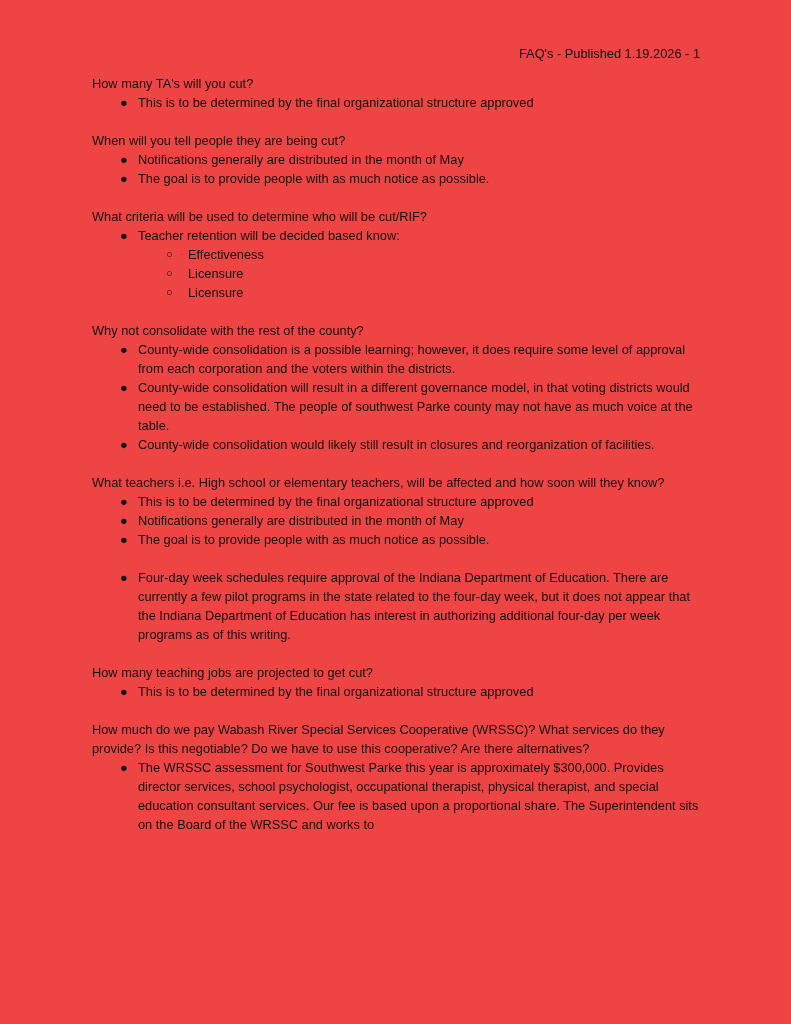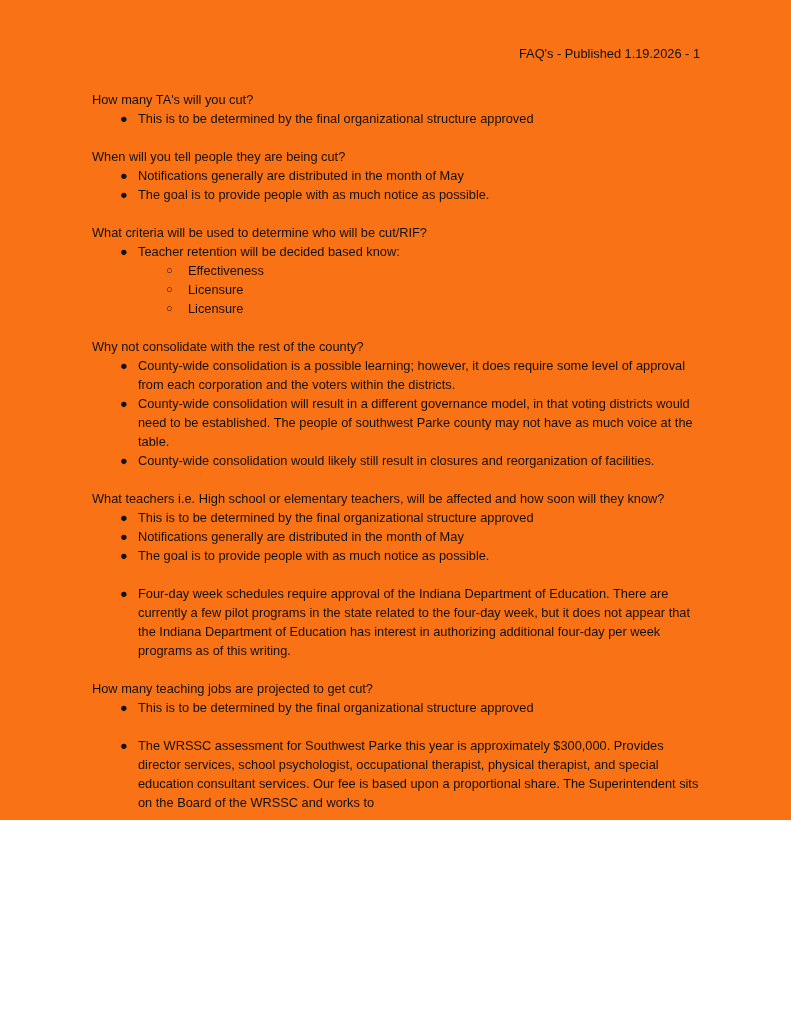--- a/index.html
+++ b/index.html
@@ -10,37 +10,37 @@
   body {
     width: 791px;
     height: 1024px;
     font-family: "Liberation Sans", sans-serif;
     color: #111111;
     -webkit-font-smoothing: antialiased;
   }
   .page {
     position: relative;
     width: 791px;
-    height: 820px;
-    background: #f97316;
+    height: 1024px;
+    background: #ef4444;
     box-sizing: border-box;
   }
   .header {
     position: absolute;
     top: 44px;
     left: 92px;
     width: 608px;
     text-align: right;
     font-size: 12.8px;
     line-height: 19px;
     color: #111111;
   }
   .content {
     position: absolute;
-    top: 90px;
+    top: 74px;
     left: 92px;
     width: 610px;
   }
   .qa-block {
     margin: 0 0 19px 0;
   }
   .question {
     font-size: 12.8px;
     line-height: 19px;
     margin: 0;
@@ -194,20 +194,21 @@
       <div class="qa-block">
         <p class="question">How many teaching jobs are projected to get cut?</p>
         <ul class="level1">
           <li>
             <span class="bullet-marker">●</span>
             <span class="bullet-text">This is to be determined by the final organizational structure approved</span>
           </li>
         </ul>
       </div>
       <div class="qa-block">
+        <p class="question">How much do we pay Wabash River Special Services Cooperative (WRSSC)? What services do they provide? Is this negotiable? Do we have to use this cooperative? Are there alternatives?</p>
         <ul class="level1">
           <li>
             <span class="bullet-marker">●</span>
             <span class="bullet-text">The WRSSC assessment for Southwest Parke this year is approximately $300,000. Provides director services, school psychologist, occupational therapist, physical therapist, and special education consultant services. Our fee is based upon a proportional share. The Superintendent sits on the Board of the WRSSC and works to</span>
           </li>
         </ul>
       </div>
     </div>
 
 </div>

